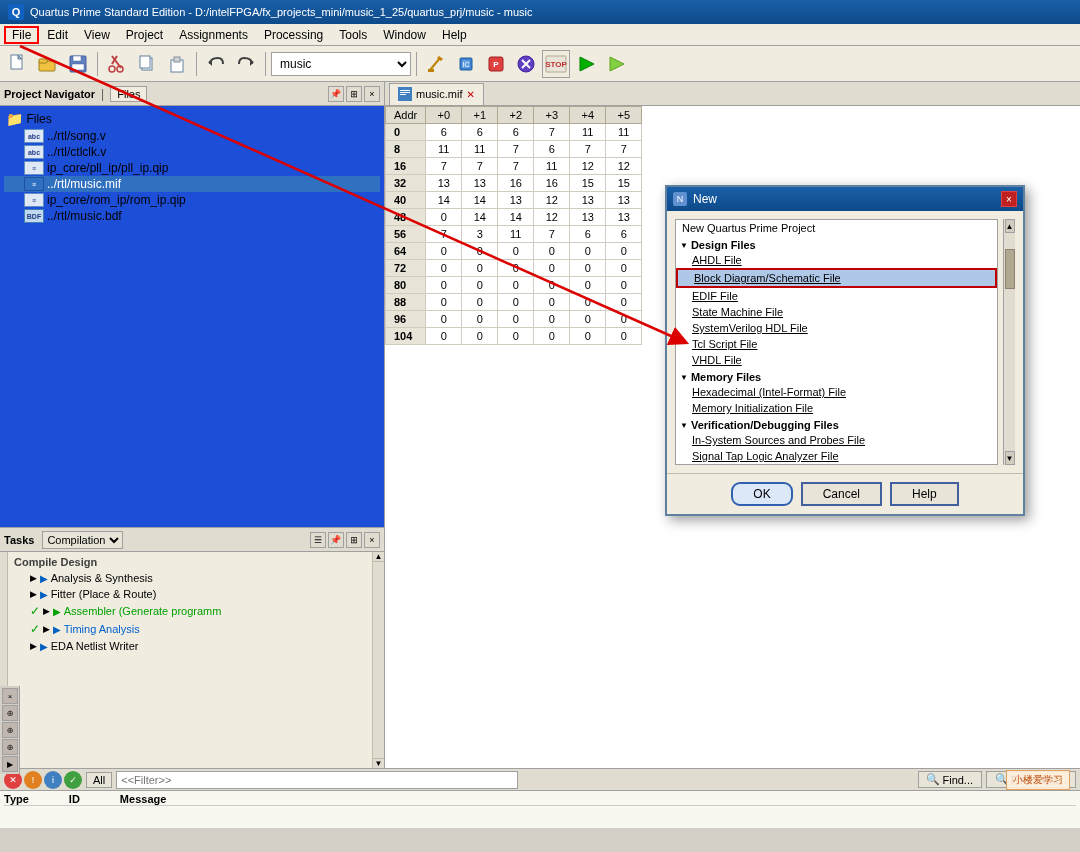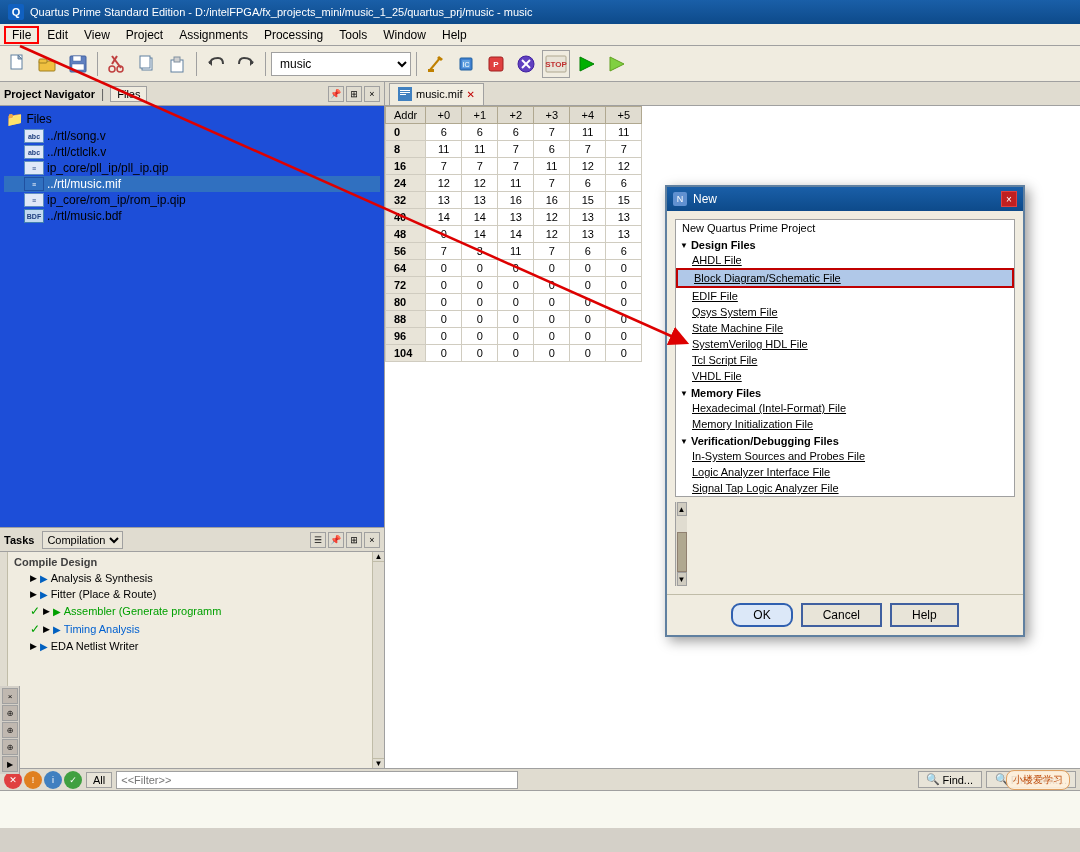--- a/index.html
+++ b/index.html
@@ -228,21 +228,21 @@
       align-items: center;
       padding: 3px 6px;
       gap: 6px;
       height: 24px;
     }
     #dialog-titlebar .dlg-title { font-size: 12px; flex: 1; }
     #dialog-titlebar .dlg-close { width: 16px; height: 16px; background: #c02020; border: 1px solid #e04040; color: white; font-size: 10px; display: flex; align-items: center; justify-content: center; cursor: pointer; }
     
     #dialog-body {
       display: flex;
-      flex-direction: column;
+      flex-direction: row;
       flex: 1;
       padding: 8px;
       gap: 5px;
     }
     #dialog-tree {
       flex: 1;
       background: white;
       border: 1px solid #a0a0a0;
       overflow-y: auto;
       font-size: 11px;
@@ -295,21 +295,21 @@
       pointer-events: none;
     }
     
     
     #watermark {
       position: absolute;
       bottom: 62px;
       right: 10px;
       background: rgba(255,240,220,0.9);
       border: 1px solid #e0a060;
-      border-radius: 8px;
+      border-radius: 0;
       padding: 2px 6px;
       font-size: 10px;
       color: #c05010;
     }
   </style>
 </head>
 <body>
 
 <div id="title-bar">
   <span style="width:16px;height:16px;background:#1060c0;color:white;font-size:11px;font-weight:bold;display:flex;align-items:center;justify-content:center;border-radius:2px;">Q</span>
@@ -588,29 +588,20 @@
             <tr>
               <td class="addr-cell">16</td>
               <td>7</td>
               <td>7</td>
               <td>7</td>
               <td>11</td>
               <td>12</td>
               <td>12</td>
             </tr>
             <tr>
-              <td class="addr-cell">24</td>
-              <td>12</td>
-              <td>12</td>
-              <td>11</td>
-              <td>7</td>
-              <td>6</td>
-              <td>6</td>
-            </tr>
-            <tr>
               <td class="addr-cell">32</td>
               <td>13</td>
               <td>13</td>
               <td>16</td>
               <td>16</td>
               <td>15</td>
               <td>15</td>
             </tr>
             <tr>
               <td class="addr-cell">40</td>
@@ -712,20 +703,27 @@
     <div style="flex:1;"></div>
     <button class="find-btn">
       <span>🔍</span>
       <span>Find...</span>
     </button>
     <button class="find-btn">
       <span>🔍</span>
       <span>Find Next...</span>
     </button>
   </div>
+  <div id="log-content">
+    <div class="log-col-headers">
+      <span>Type</span>
+      <span>ID</span>
+      <span>Message</span>
+    </div>
+  </div>
 </div>
 
 <div style="position:absolute;left:0;top:686px;width:20px;display:flex;flex-direction:column;gap:1px;background:#d4d0c8;padding:2px;border-right:1px solid #a0a0a0;z-index:5;">
   <button style="width:16px;height:16px;background:#c0b8b0;border:1px solid #a0a0a0;font-size:8px;cursor:pointer;display:flex;align-items:center;justify-content:center;">×</button>
   <button style="width:16px;height:16px;background:#c0b8b0;border:1px solid #a0a0a0;font-size:8px;cursor:pointer;display:flex;align-items:center;justify-content:center;">⊕</button>
   <button style="width:16px;height:16px;background:#c0b8b0;border:1px solid #a0a0a0;font-size:8px;cursor:pointer;display:flex;align-items:center;justify-content:center;">⊕</button>
   <button style="width:16px;height:16px;background:#c0b8b0;border:1px solid #a0a0a0;font-size:8px;cursor:pointer;display:flex;align-items:center;justify-content:center;">⊕</button>
   <button style="width:16px;height:16px;background:#c0b8b0;border:1px solid #a0a0a0;font-size:8px;cursor:pointer;display:flex;align-items:center;justify-content:center;">▶</button>
 </div>
 
@@ -742,37 +740,35 @@
       <div id="dialog-tree">
 
       <div class="dlg-tree-item">New Quartus Prime Project</div>
           <div class="dlg-section">
             <span style="font-size:8px;">▼</span>
             <span>Design Files</span>
           </div>
           <div class="dlg-tree-item dlg-indent">AHDL File</div>
           <div class="dlg-tree-item dlg-indent highlighted">Block Diagram/Schematic File</div>
           <div class="dlg-tree-item dlg-indent">EDIF File</div>
-          <div class="dlg-tree-item dlg-indent">Qsys System File</div>
           <div class="dlg-tree-item dlg-indent">State Machine File</div>
           <div class="dlg-tree-item dlg-indent">SystemVerilog HDL File</div>
           <div class="dlg-tree-item dlg-indent">Tcl Script File</div>
           <div class="dlg-tree-item dlg-indent">VHDL File</div>
           <div class="dlg-section">
             <span style="font-size:8px;">▼</span>
             <span>Memory Files</span>
           </div>
           <div class="dlg-tree-item dlg-indent">Hexadecimal (Intel-Format) File</div>
           <div class="dlg-tree-item dlg-indent">Memory Initialization File</div>
           <div class="dlg-section">
             <span style="font-size:8px;">▼</span>
             <span>Verification/Debugging Files</span>
           </div>
           <div class="dlg-tree-item dlg-indent">In-System Sources and Probes File</div>
-          <div class="dlg-tree-item dlg-indent">Logic Analyzer Interface File</div>
           <div class="dlg-tree-item dlg-indent">Signal Tap Logic Analyzer File</div>
         </div>
       <div class="dialog-scrollbar">
         <div class="scrollbar-arrow">▲</div>
         <div class="scrollbar-thumb"></div>
         <div style="flex:1;"></div>
         <div class="scrollbar-arrow">▼</div>
       </div>
     </div>
 

